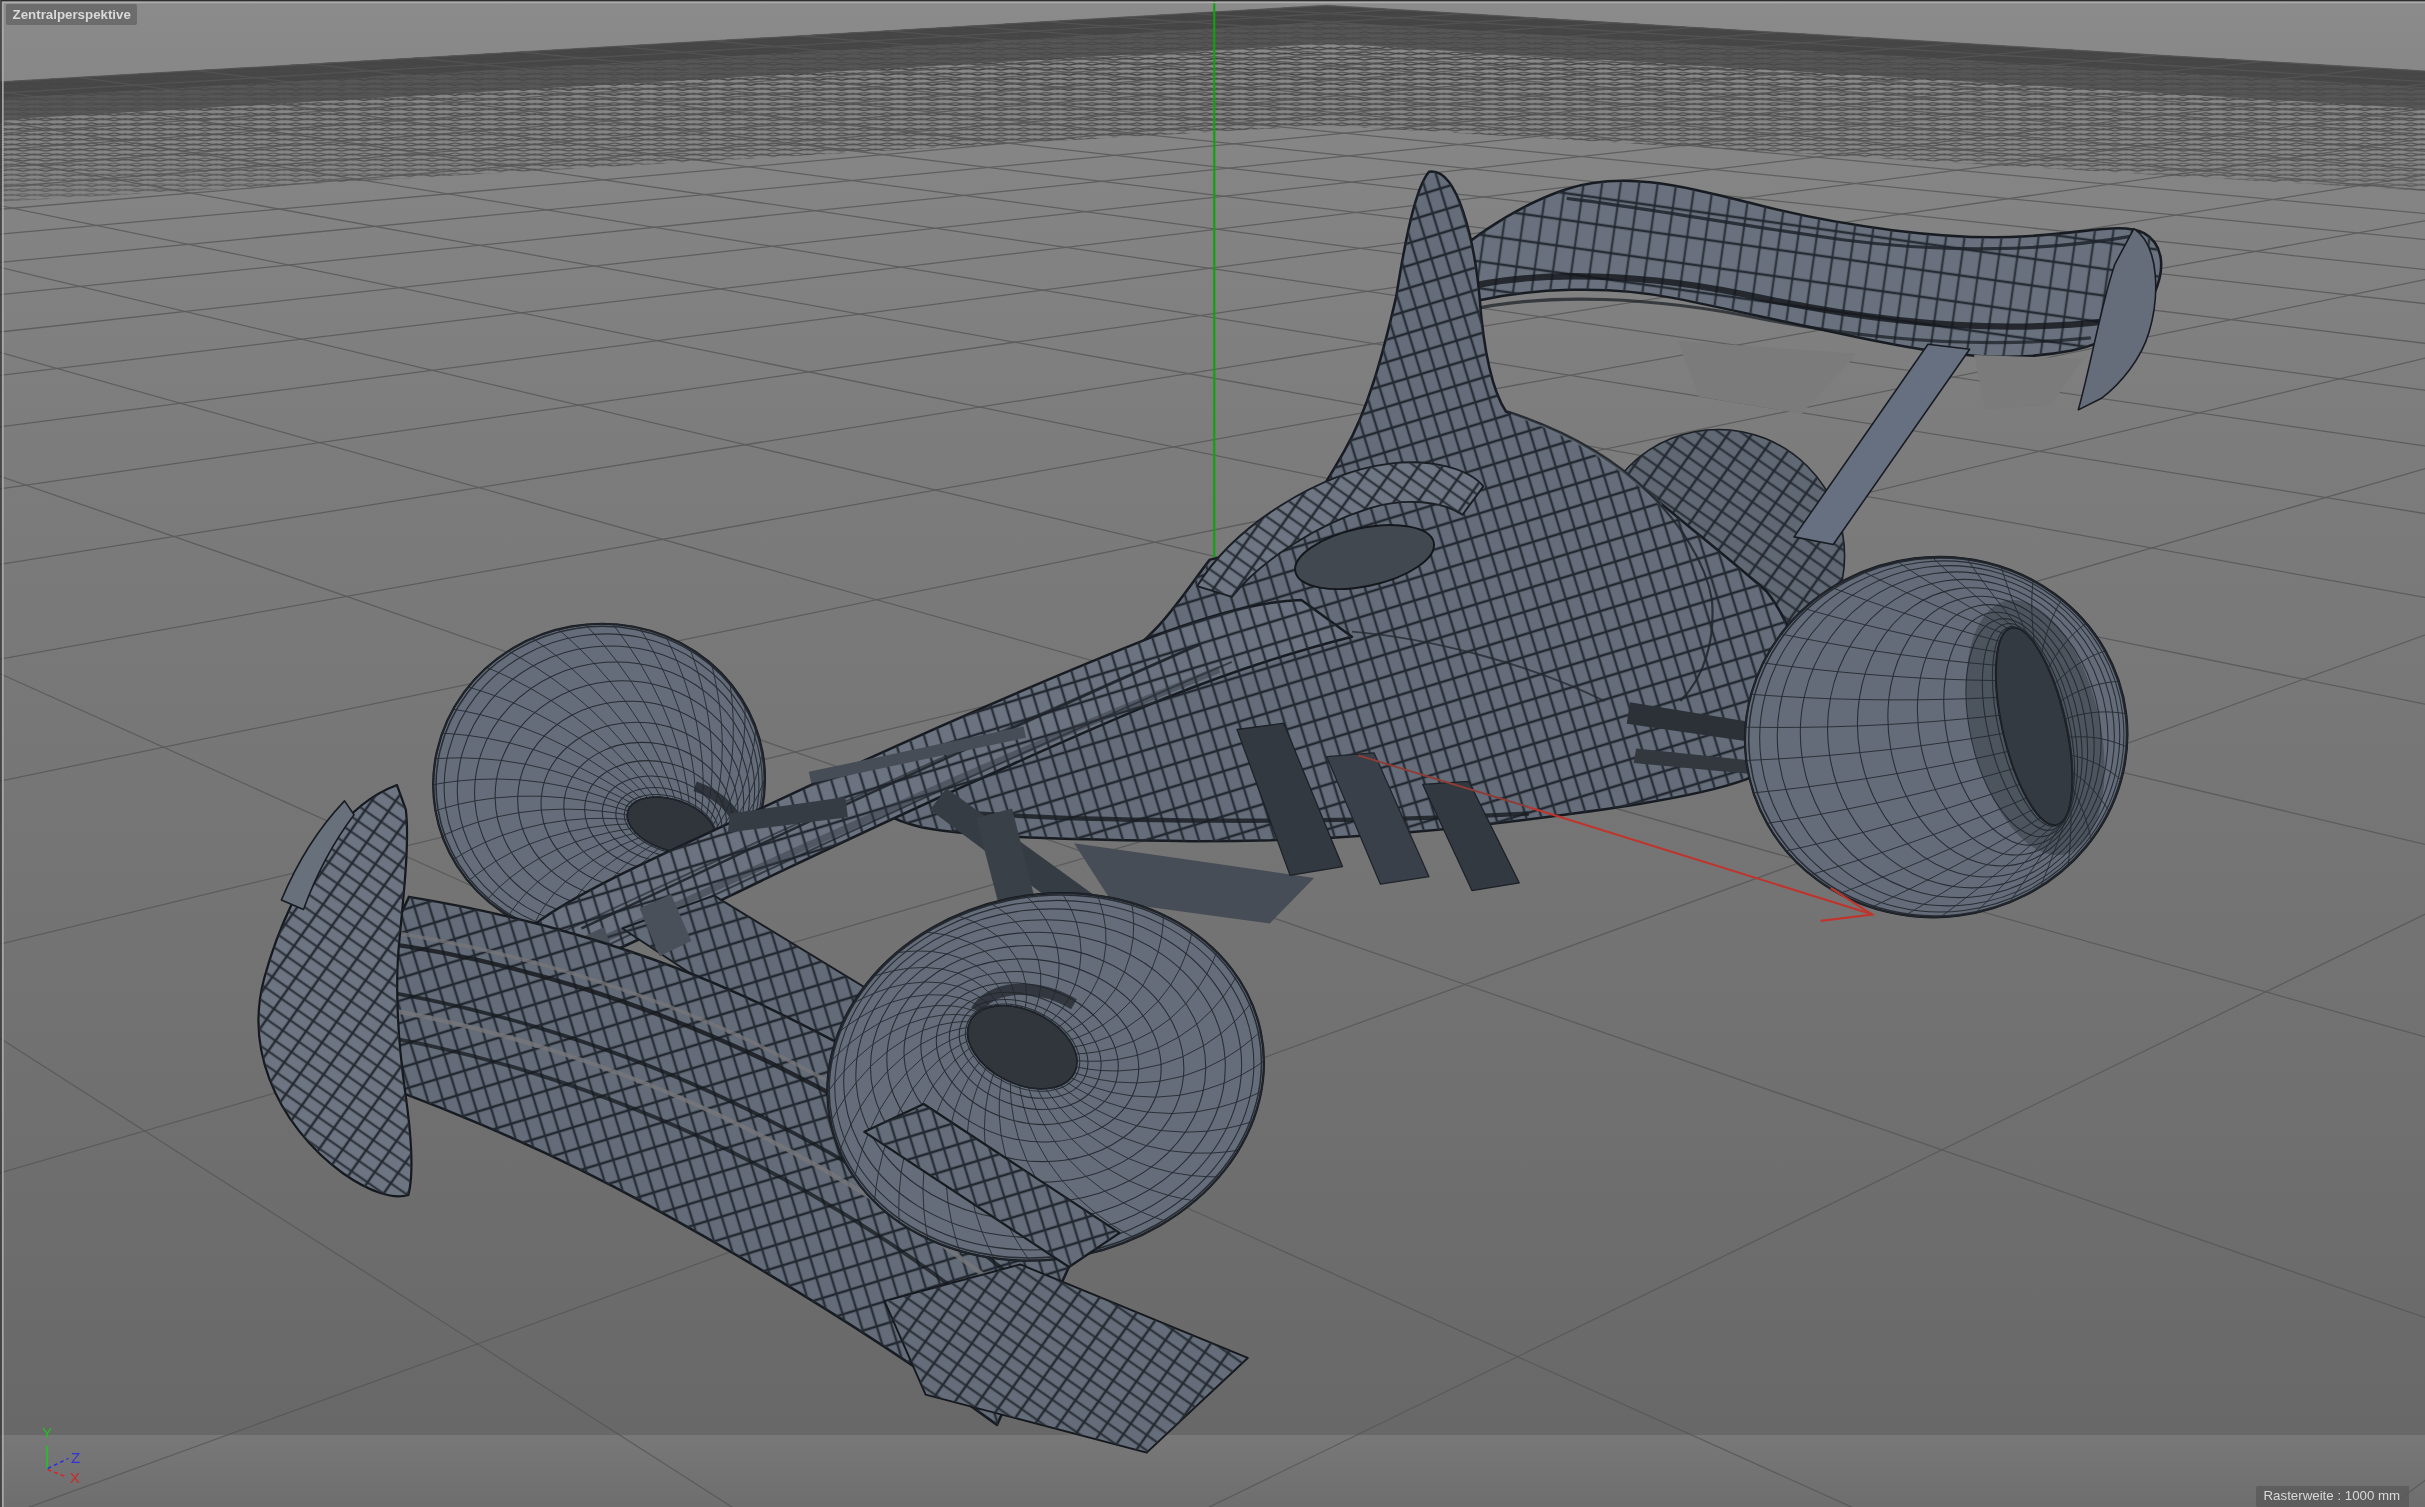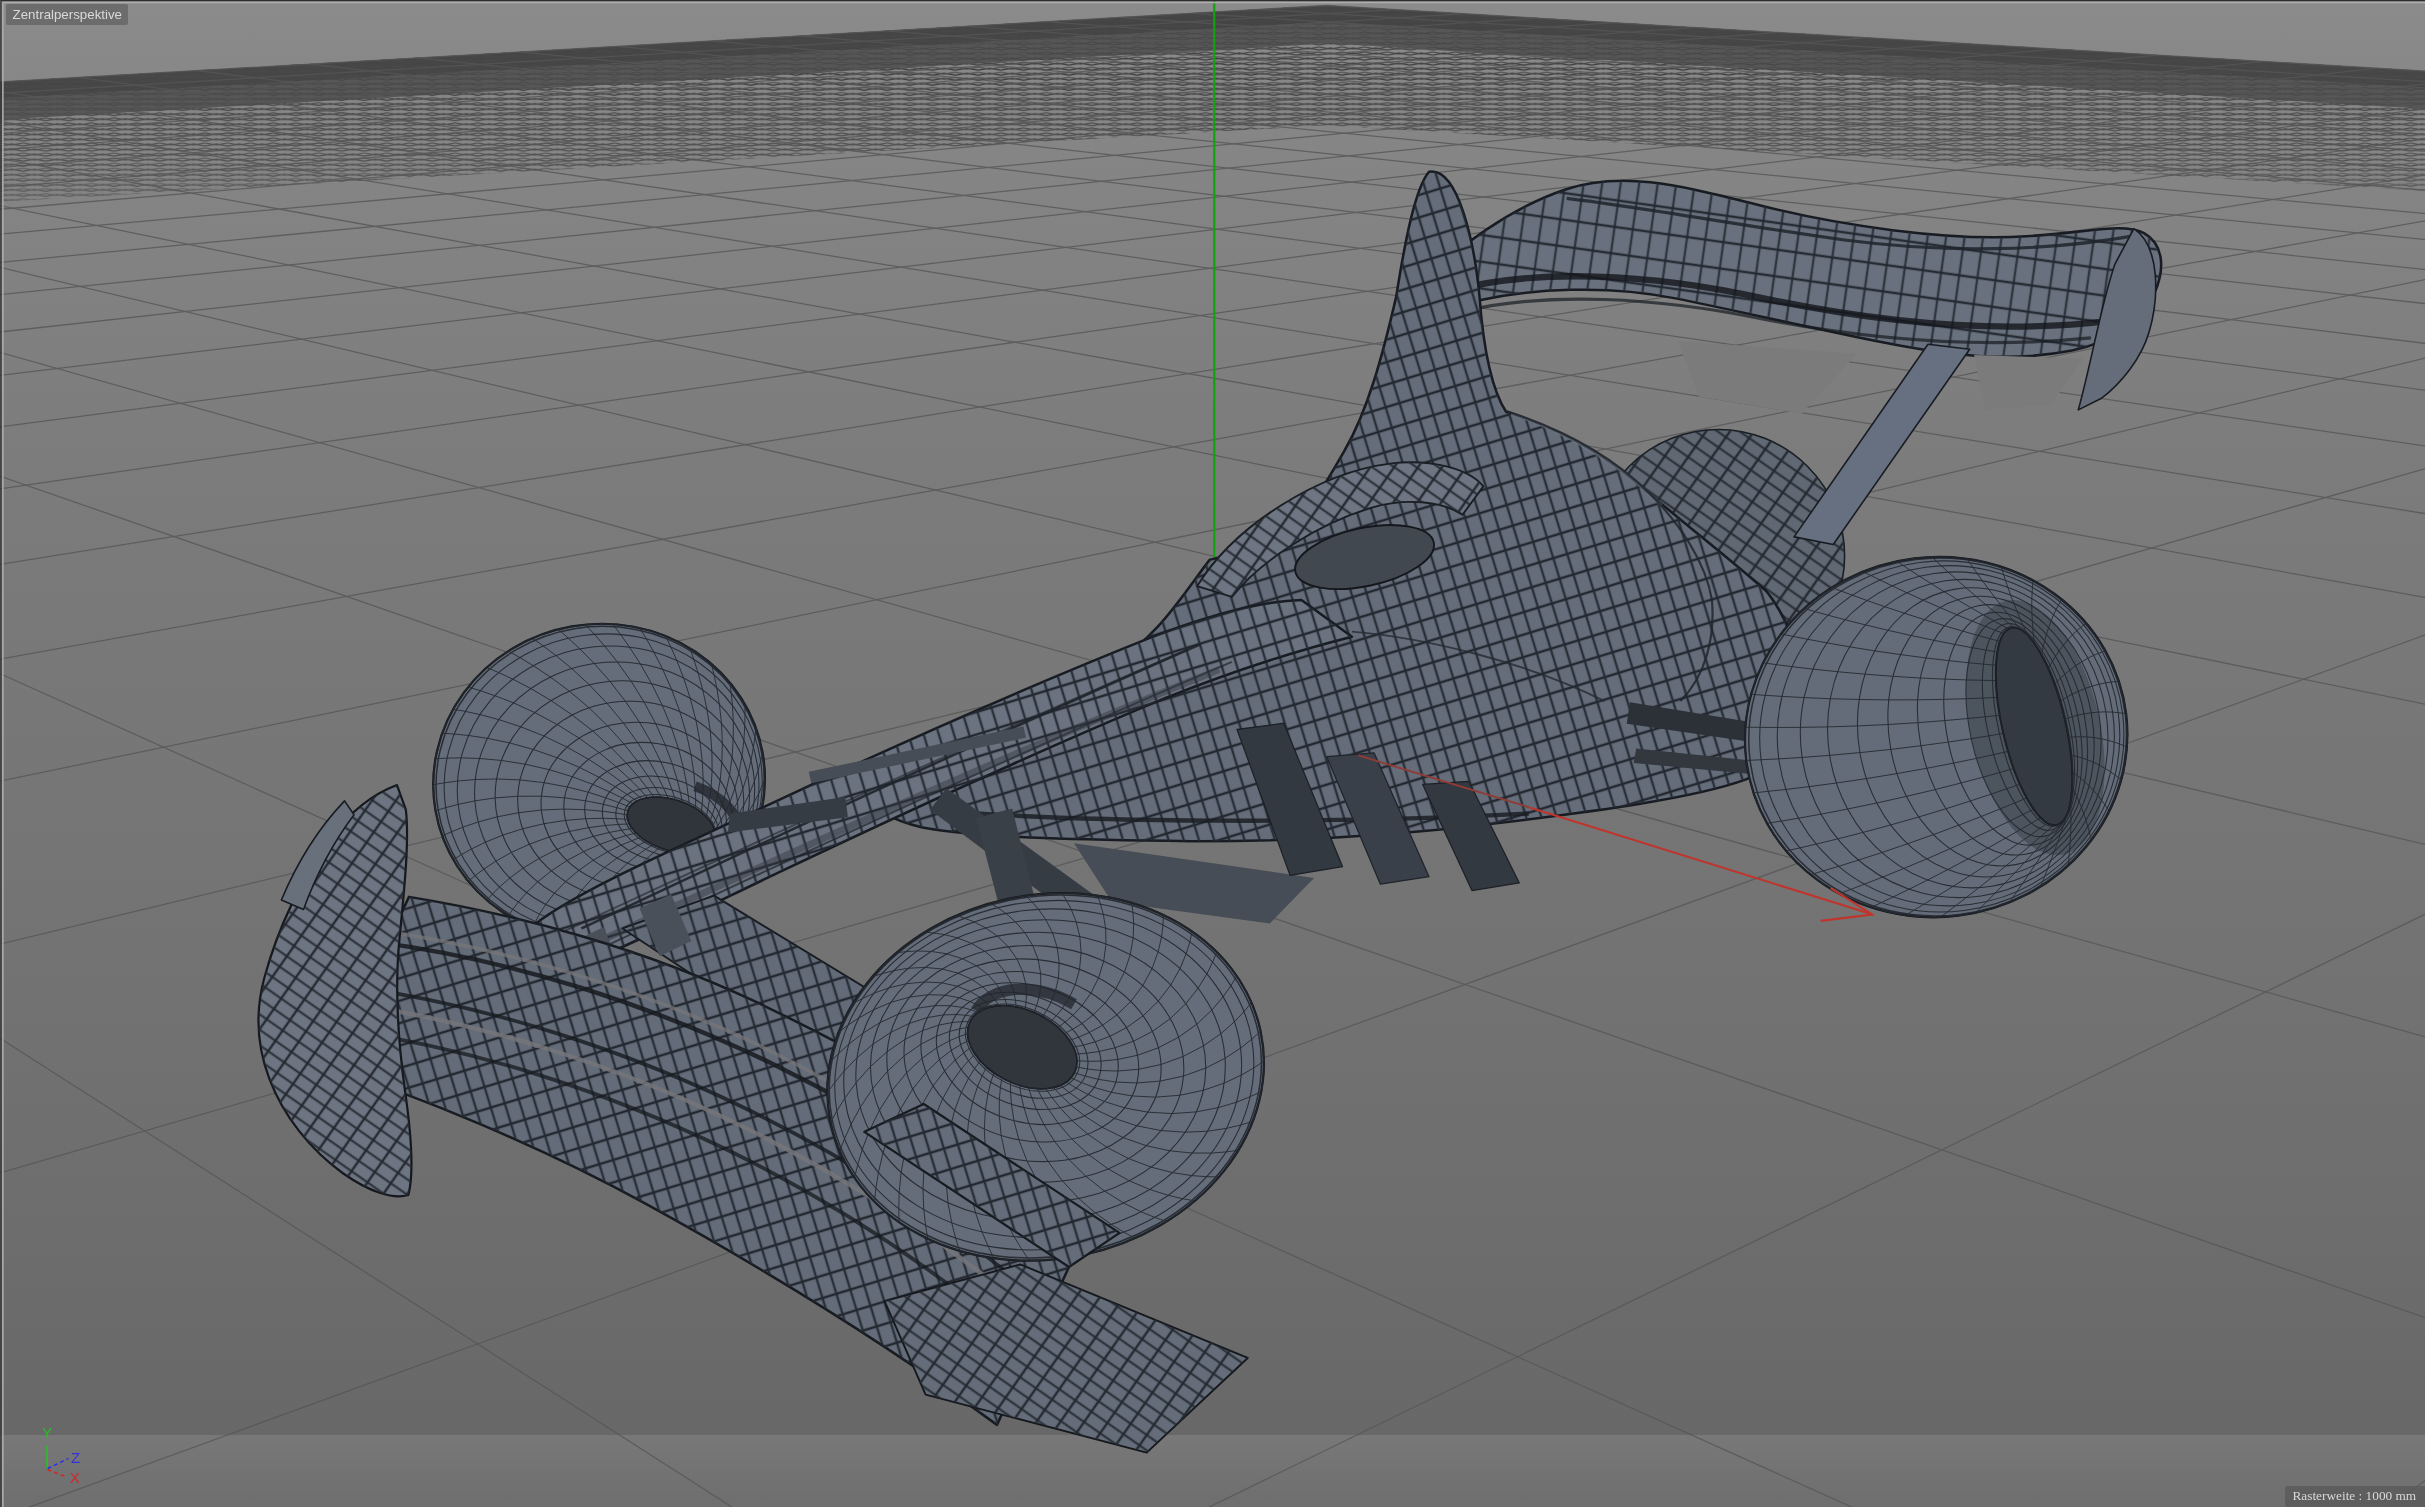--- a/index.html
+++ b/index.html
@@ -398,14 +398,14 @@
  <line x1="75" y1="2327" x2="104" y2="2338" stroke="#d02828" stroke-dasharray="6 5"></line>
 </g>
 <text x="66" y="2276" fill="#22c322" font-size="24" font-family="Liberation Sans, sans-serif">Y</text>
 <text x="112" y="2316" fill="#3232dd" font-size="24" font-family="Liberation Sans, sans-serif">Z</text>
 <text x="110" y="2348" fill="#d02828" font-size="24" font-family="Liberation Sans, sans-serif">X</text>
 
 <path d="M1,2386 L1,1 L3840,1" fill="none" stroke="#2e2e2e" stroke-width="2"></path>
 <path d="M4,2386 L4,4 L3840,4" fill="none" stroke="#adadad" stroke-width="2.5"></path>
 </svg>
 
-<div class="lbl" style="left:6.3px;top:4.4px;background:rgba(104,104,104,0.9);border-radius:1.9px;padding:3.2px 6.3px 3.8px 6.3px;">Zentralperspektive</div>
-<div class="lbl" style="right:0px;bottom:0px;background:rgba(90,90,90,0.85);border-radius:2.5px 0 0 2.5px;padding:3.8px 8.8px 4.4px 7.6px;font-family:Liberation Serif, serif;">Rasterweite : 1000 mm</div>
+<div class="lbl" style="left:6.3px;top:4.4px;background:rgba(104,104,104,0.9);border-radius:1.9px;padding:3.2px 6.3px 3.8px 6.3px;font-weight:bold;">Zentralperspektive</div>
+<div class="lbl" style="right:16px;bottom:0px;background:rgba(90,90,90,0.85);border-radius:2.5px 0 0 2.5px;padding:3.8px 8.8px 4.4px 7.6px;">Rasterweite : 1000 mm</div>
 
 </body></html>

